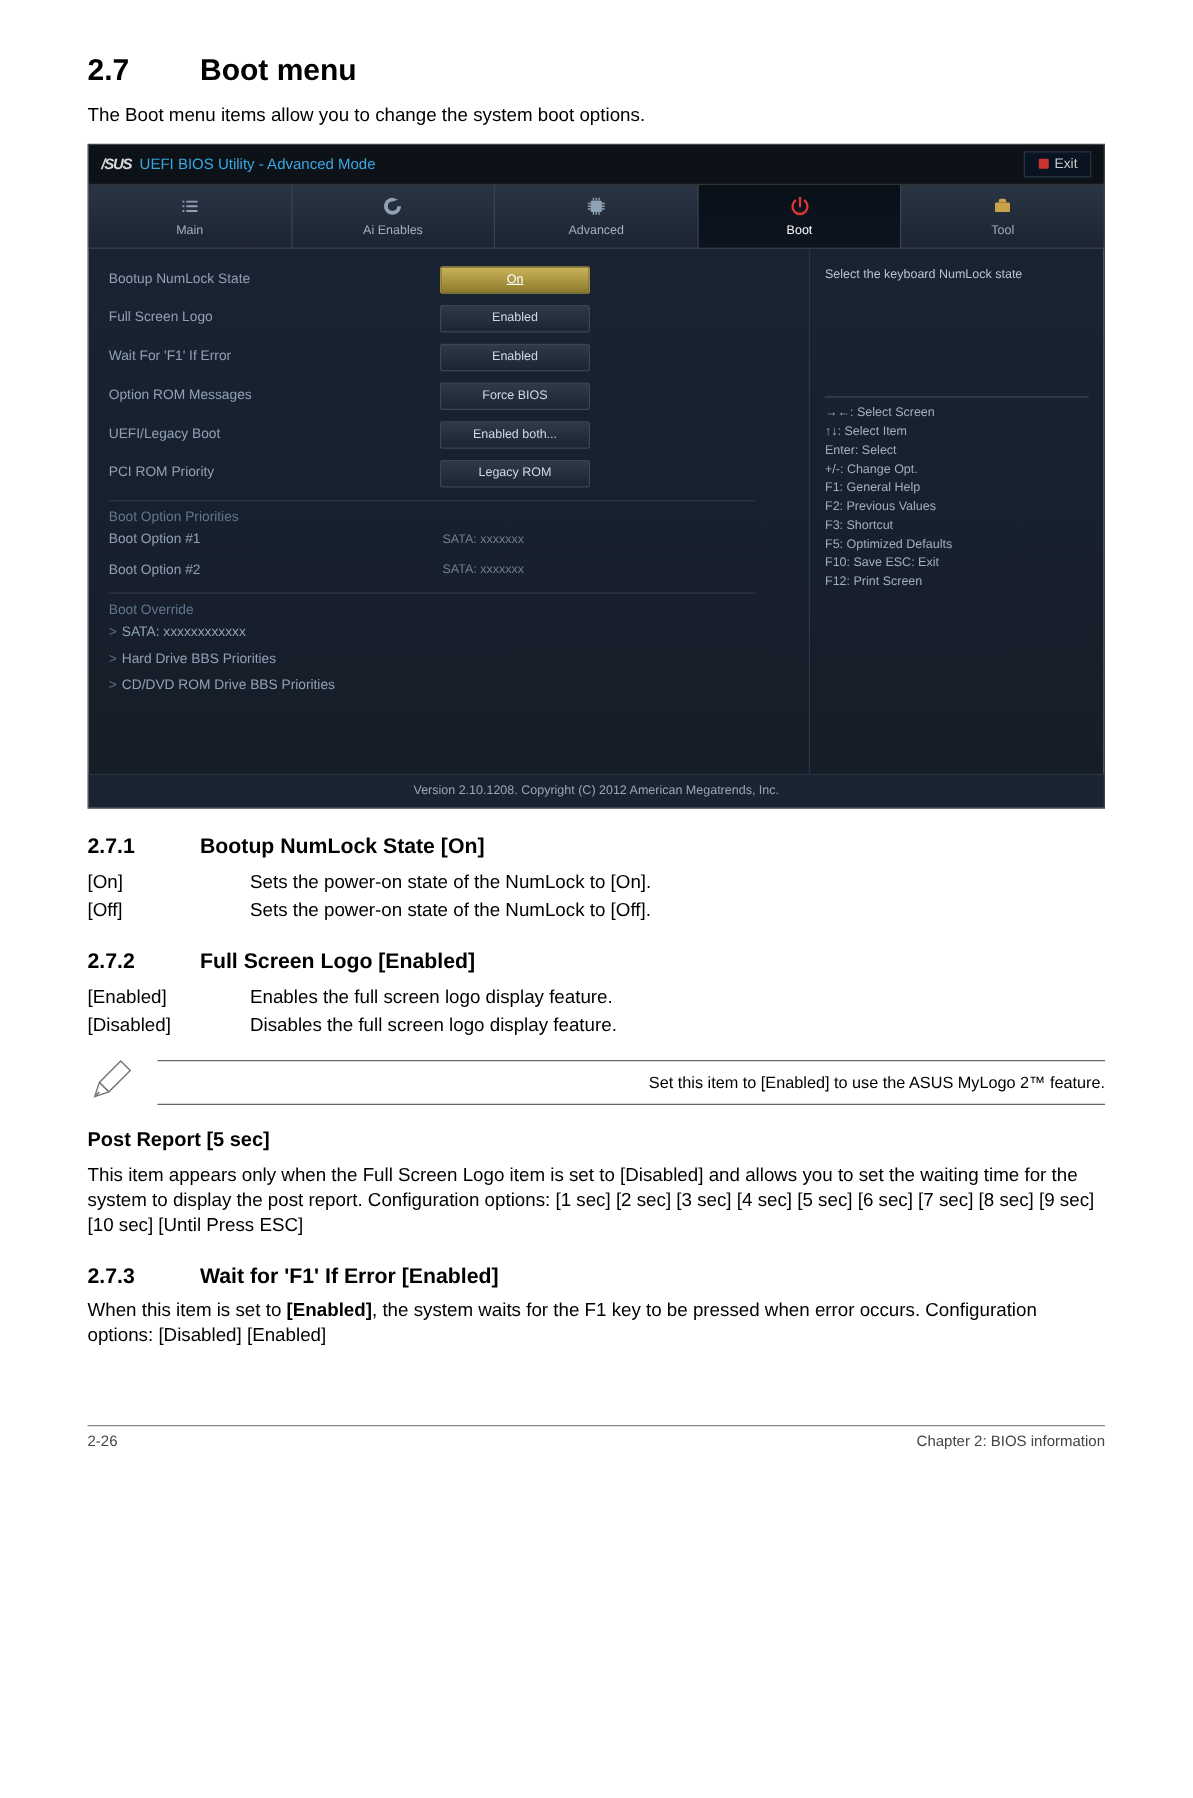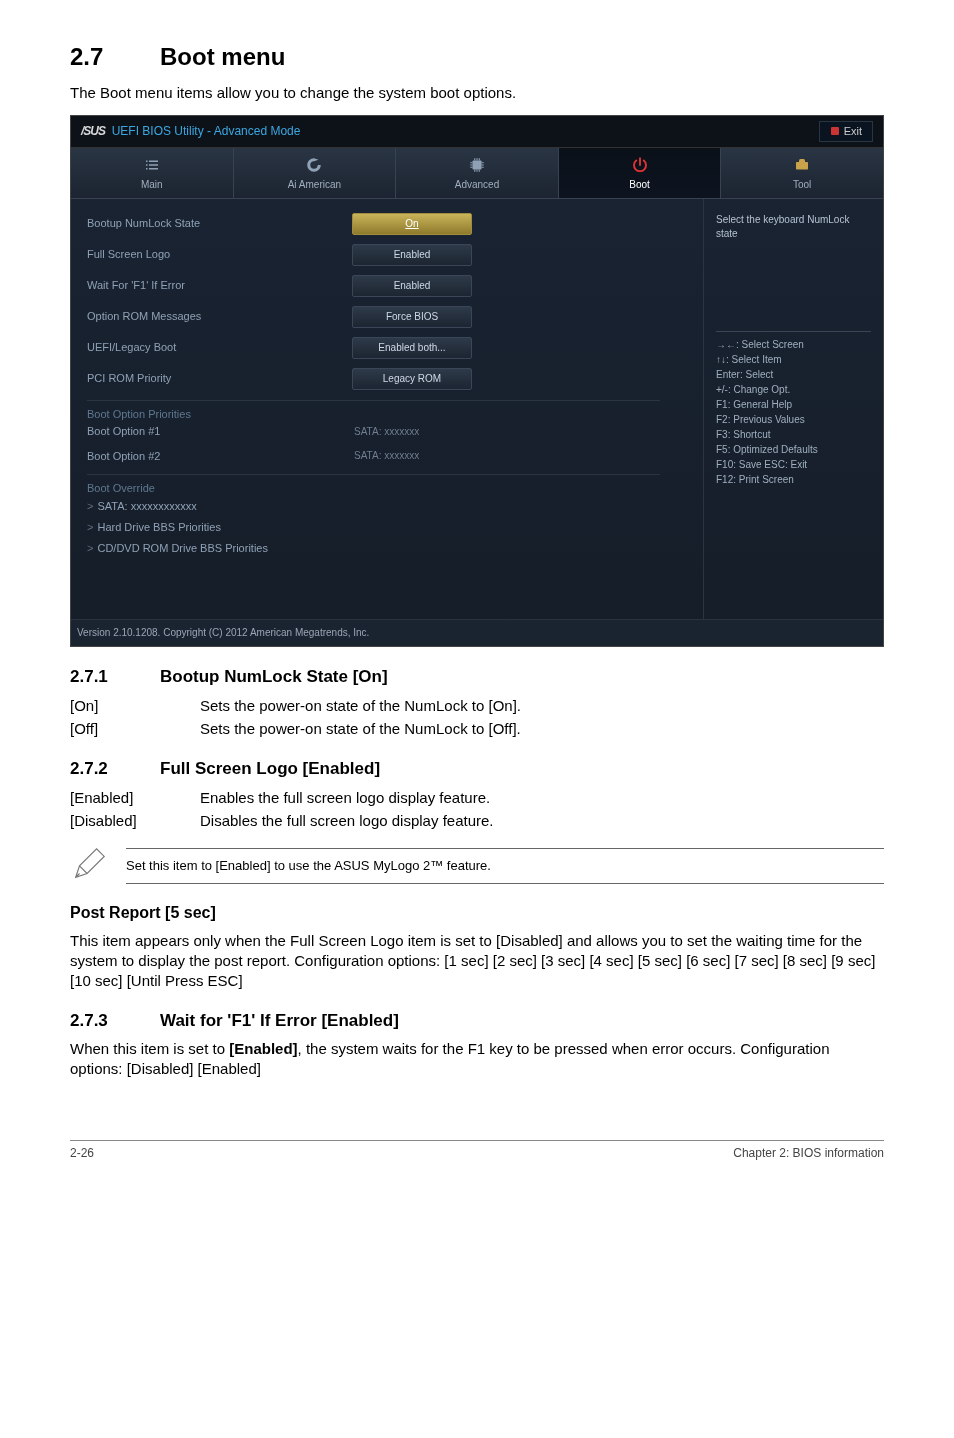--- a/index.html
+++ b/index.html
@@ -36,48 +36,48 @@
   .bios-tab { flex: 1; text-align: center; padding: 8px 0 6px 0; border-right: 1px solid #384352; color: #a0aebf; font-size: 10px; }
   .bios-tab:last-child { border-right: none; }
   .bios-tab.active { background: linear-gradient(to bottom, #0a1018, #0d1420); color: #fff; }
   .bios-tab .tab-icon { display: block; margin: 0 auto 4px auto; height: 18px; }
   .bios-tab .tab-icon svg { width: 22px; height: 18px; fill: #8fa1b5; }
   .bios-tab.active .tab-icon svg.power { fill: #e03535; }
   .bios-tab.tool .tab-icon svg { fill: #c9a24a; }
   
   .bios-body { display: flex; min-height: 420px; gap: 43px; }
   .bios-left { flex: 1; padding: 14px 0 14px 16px; }
-  .bios-right { width: 180px; padding: 14px 12px; color: #9fafbf; font-size: 10px; border-left: 1px solid #2a3544; }
+  .bios-right { width: 236px; padding: 14px 12px; color: #9fafbf; font-size: 10px; border-left: 1px solid #2a3544; }
   .bios-right .help-title { color: #b5c3d2; margin-bottom: 90px; }
   .bios-right hr { border: none; border-top: 1px solid #3a4657; margin: 6px 0; }
   .bios-right .help-keys div { margin: 1px 0; }
   
   .cfg-row { display: flex; align-items: center; margin-bottom: 9px; }
   .cfg-label { flex: 0 0 265px; color: #8fa1b5; font-size: 11px; }
   .cfg-value { flex: 0 0 120px; text-align: center; padding: 3px 6px; font-size: 10px; background: linear-gradient(to bottom, #2e3a49, #1c2531); border: 1px solid #3a4657; border-radius: 2px; color: #cdd9e6; }
   .cfg-value.selected { background: linear-gradient(to bottom, #c9b45a, #8e7a2c); color: #fff; border-color: #a08d40; text-decoration: underline; }
   .cfg-static { color: #6f7e90; font-size: 10px; padding-left: 2px; }
   
   .group-header { color: #5f7890; font-size: 11px; margin: 10px 0 2px 0; border-top: 1px solid #2a3544; padding-top: 6px; }
   .link-row { color: #8fa1b5; font-size: 11px; margin-bottom: 6px; }
   .link-row .chev { color: #5f6f80; margin-right: 4px; }
   
-  .bios-footer { padding: 6px; font-size: 10px; color: #9aa7b6; background: #1a2330; border-top: 1px solid #2a3440; }
+  .bios-footer { text-align: center; padding: 6px; font-size: 10px; color: #9aa7b6; background: #1a2330; border-top: 1px solid #2a3440; }
   
   
   h2.subsection { font-size: 17px; font-weight: bold; margin-top: 18px; margin-bottom: 6px; }
   h2.subsection .num { display: inline-block; width: 90px; }
   
   .opt-row { display: flex; margin-bottom: 2px; font-size: 15px; }
   .opt-key { flex: 0 0 130px; }
   .opt-desc { flex: 1; }
   
   .note-box { display: flex; align-items: center; gap: 18px; margin: 14px 0 14px 0; }
   .note-icon svg { width: 38px; height: 38px; fill: none; stroke: #777; stroke-width: 1.2; }
-  .note-text { flex: 1; border-top: 1px solid #666; border-bottom: 1px solid #666; padding: 8px 0; font-size: 13px; }
+  .note-text { flex: 1; border-top: 1px solid #666; border-bottom: 1px solid #666; padding: 8px 0; font-size: 13px; text-align: right; }
   
   h3.subsub { font-size: 16px; font-weight: bold; margin-top: 12px; margin-bottom: 6px; }
   p.body { font-size: 15px; margin-bottom: 10px; line-height: 1.35; }
   
   .page-footer { display: flex; justify-content: space-between; font-size: 12px; color: #444; border-top: 1px solid #888; padding-top: 4px; margin-top: 60px; }
 </style>
 </head>
 <body>
 
 <h1 class="section-title">
@@ -103,21 +103,21 @@
     <div class="bios-tab">
       <span class="tab-icon"><svg viewBox="0 0 24 24">
             <path d="M4 6h2v2H4zM8 6h12v2H8zM4 11h2v2H4zM8 11h12v2H8zM4 16h2v2H4zM8 16h12v2H8z"></path>
           </svg></span>
       <span>Main</span>
     </div>
     <div class="bios-tab">
       <span class="tab-icon"><svg viewBox="0 0 24 24">
             <path d="M3 12c0-5 4-9 9-9v4l6-2-6-2v4c-3 0-5 2-5 5s2 5 5 5 5-2 5-5h4c0 5-4 9-9 9s-9-4-9-9z"></path>
           </svg></span>
-      <span>Ai  American</span>
+      <span>Ai  Enables</span>
     </div>
     <div class="bios-tab">
       <span class="tab-icon"><svg viewBox="0 0 24 24">
             <rect x="6" y="6" width="12" height="12" rx="1"></rect>
             <path d="M9 3v3M12 3v3M15 3v3M9 18v3M12 18v3M15 18v3M3 9h3M3 12h3M3 15h3M18 9h3M18 12h3M18 15h3" stroke="#8fa1b5" stroke-width="1.5"></path>
           </svg></span>
       <span>Advanced</span>
     </div>
     <div class="bios-tab active">
       <span class="tab-icon"><svg class="power" viewBox="0 0 24 24">

